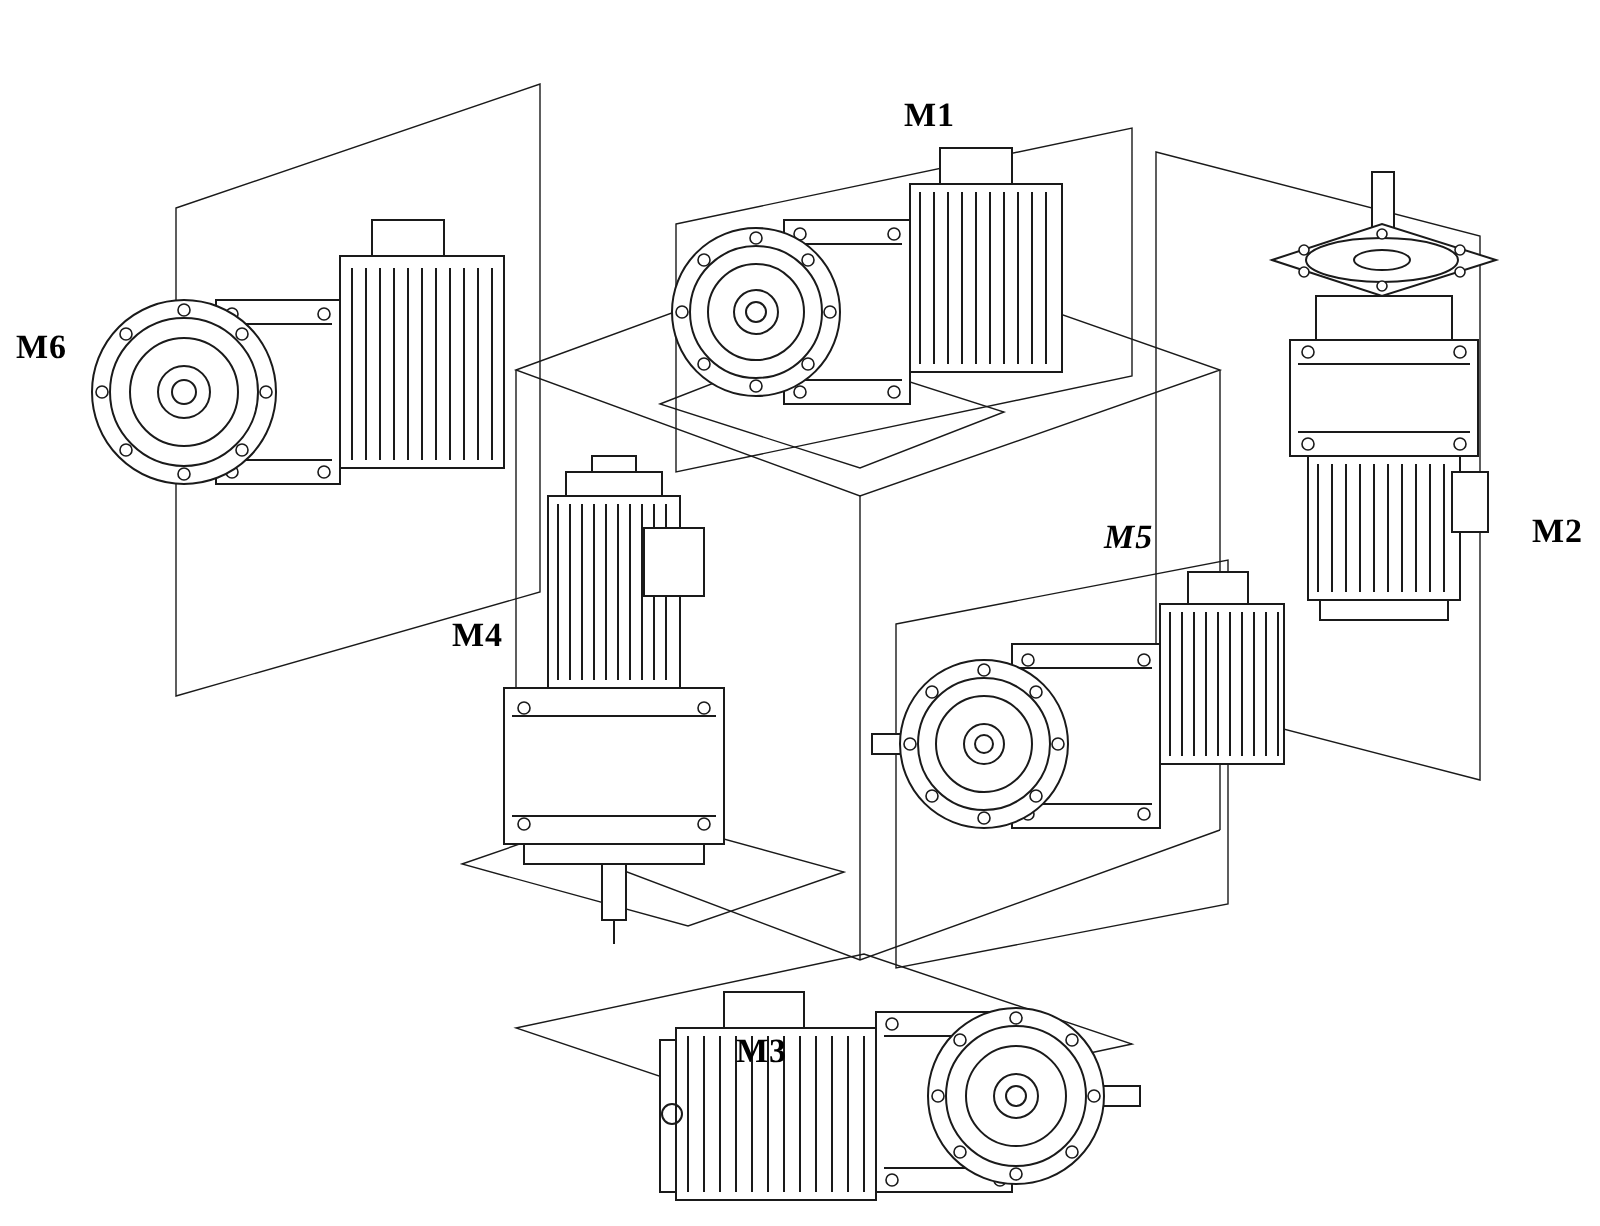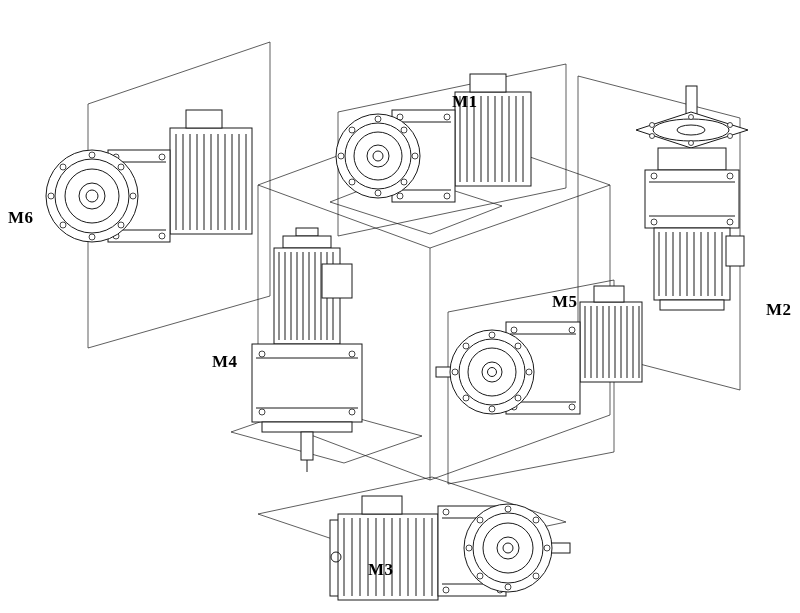--- a/index.html
+++ b/index.html
@@ -16,27 +16,26 @@
   .thin{ fill: none;    stroke: #1a1a1a; stroke-width: 0.7; }
   .wh  { fill: #ffffff; stroke: #1a1a1a; stroke-width: 1; }
   .bolt{ fill: #ffffff; stroke: #1a1a1a; stroke-width: 0.8; }
   .pos-label {
     position: absolute;
     font-weight: bold;
     font-size: 17px;
     color: #000000;
     letter-spacing: 0.5px;
     user-select: none;
-    margin-top: 44px;
   }
   #lbl-m1 { left: 452px; top: 48px; }
   #lbl-m2 { left: 766px; top: 256px; }
   #lbl-m3 { left: 368px; top: 516px; }
-  #lbl-m4 { left: 212px; top: 308px; }
-  #lbl-m5 { left: 552px; top: 248px; }
+  #lbl-m4 { left: 226px; top: 308px; }
+  #lbl-m5 { left: 552px; top: 259px; font-style: italic; }
   #lbl-m6 { left: 8px;   top: 164px; }
 </style>
 </head>
 <body>
 
 <div class="stage">
 
   <svg width="800" height="613" viewBox="0 0 800 613">
 
     <g>

